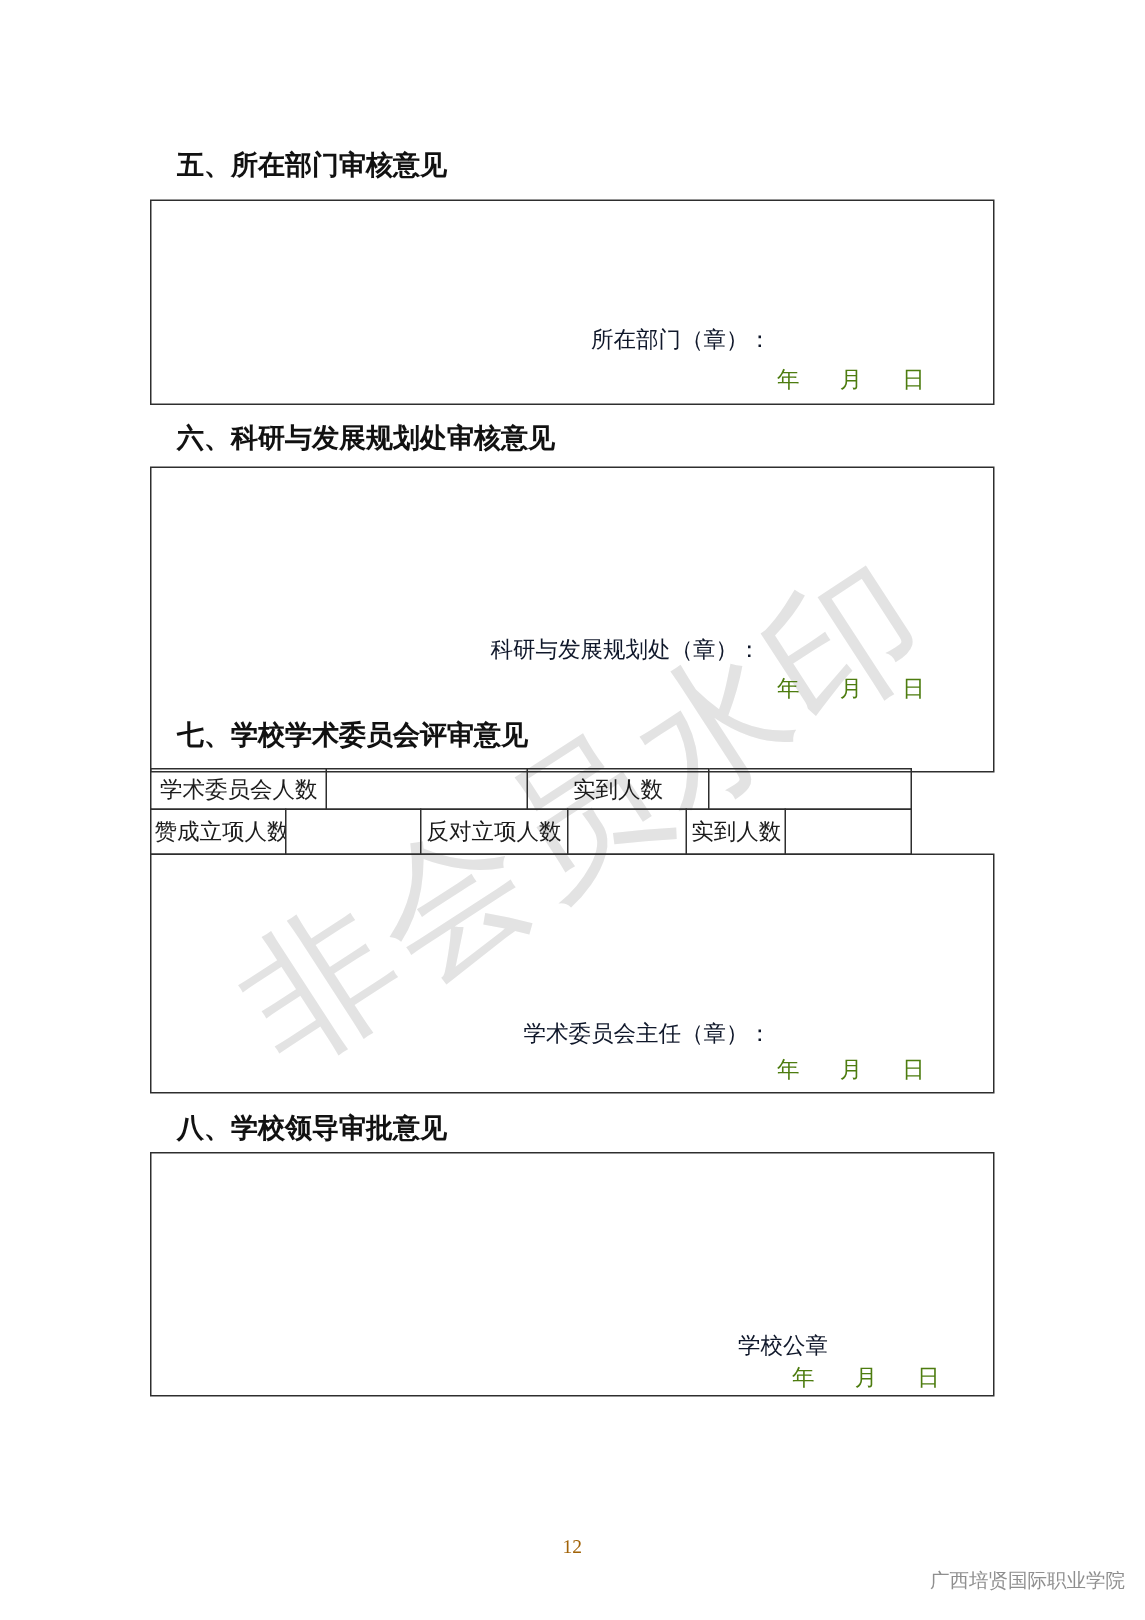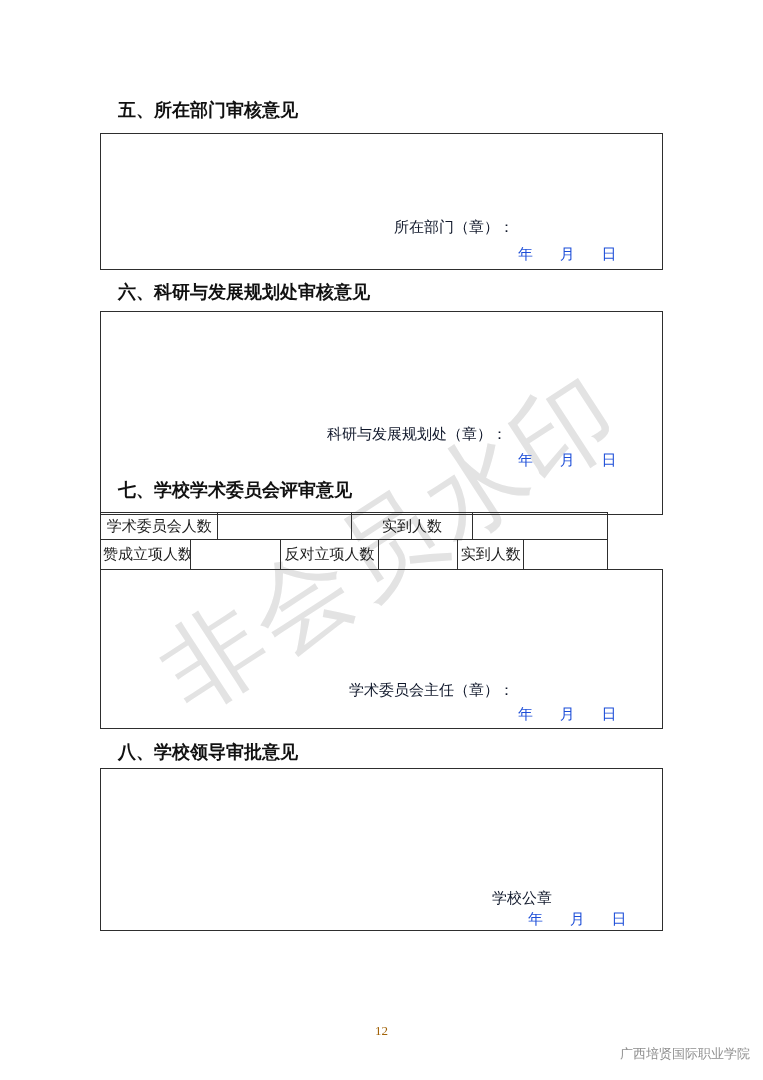--- a/index.html
+++ b/index.html
@@ -52,21 +52,21 @@
     position:absolute;
     font-size:15px; line-height:19px;
     white-space:nowrap;
     color:#0f172a;
   }
   .dateline {
     position:absolute;
     font-size:15px; line-height:19px;
     white-space:nowrap;
     word-spacing:23px;
-    color:#1d4ed8;
+    color:#4d7c0f;
   }
   .box1 .stamp    { left:293px; top:84px; }
   .box1 .dateline { left:417px; top:111px; }
   .box2 .stamp    { left:226px; top:113px; }
   .box2 .dateline { left:417px; top:139px; }
   .box4 .stamp    { left:391px; top:120px; }
   .box4 .dateline { left:427px; top:141px; }
 
   .committee-block { position:absolute; left:100px; top:512px; width:563px; }
   table.cmt { width:508px; border-collapse:collapse; table-layout:fixed; }

